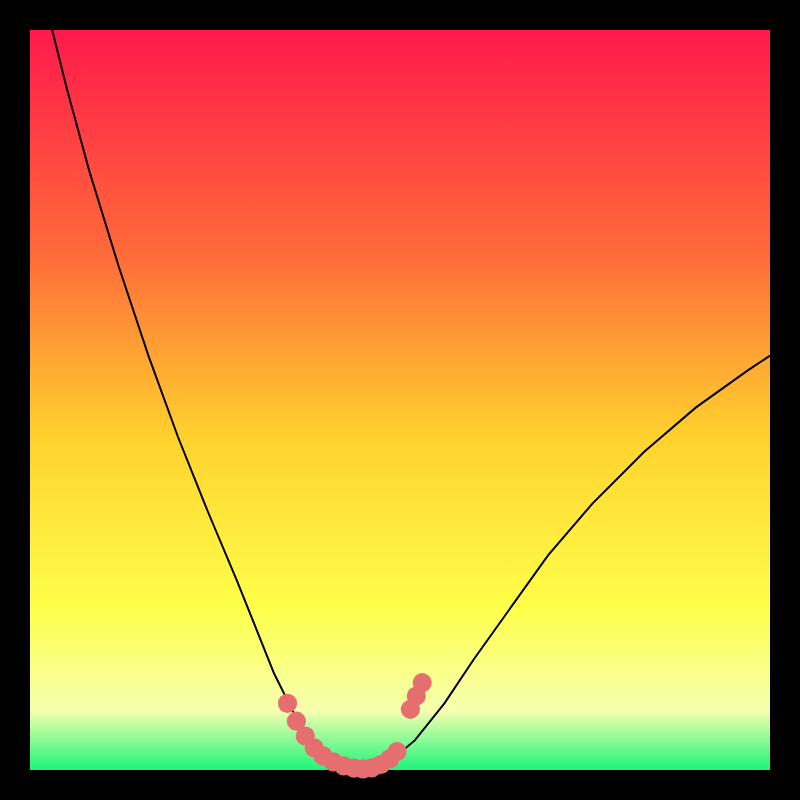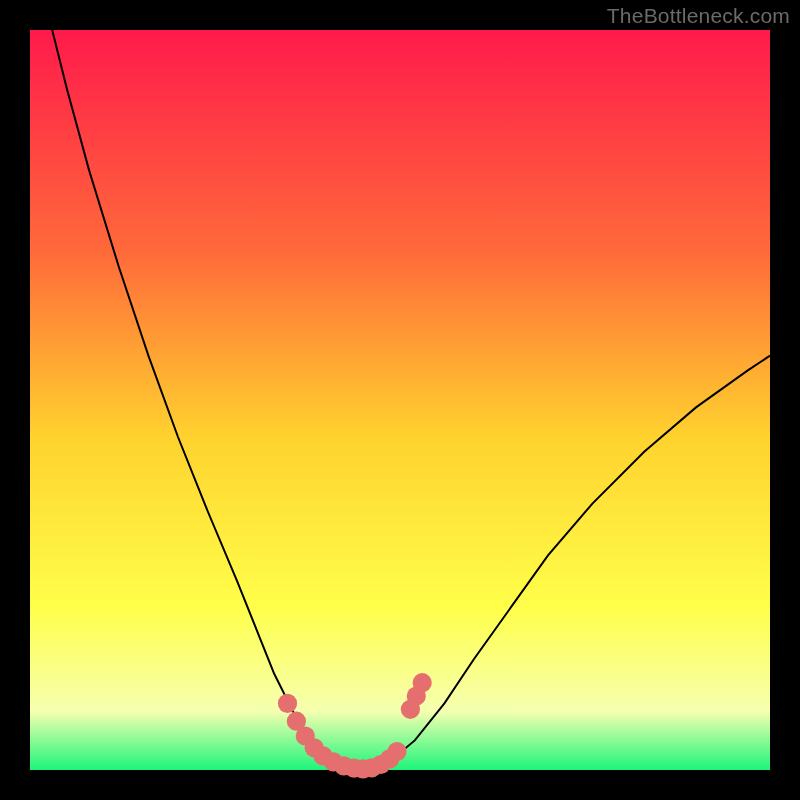--- a/index.html
+++ b/index.html
@@ -28,21 +28,20 @@
     z-index: 10;
   }
   svg {
     display: block;
   }
 </style>
 </head>
 <body>
 
 <div class="frame">
-  <div class="watermark">TheBottleneck.com</div>
 
   <svg width="800" height="800" viewBox="0 0 800 800">
     <defs>
       <linearGradient id="bg-grad" x1="0" y1="0" x2="0" y2="1">
         <stop id="g0" offset="0%" stop-color="#ff1a4b"></stop>
         <stop id="g1" offset="30%" stop-color="#ff6a3a"></stop>
         <stop id="g2" offset="55%" stop-color="#ffd22e"></stop>
         <stop id="g3" offset="78%" stop-color="#ffff4a"></stop>
         <stop id="g4" offset="92%" stop-color="#f6ffb0"></stop>
         <stop id="g5" offset="100%" stop-color="#1ef57a"></stop>

